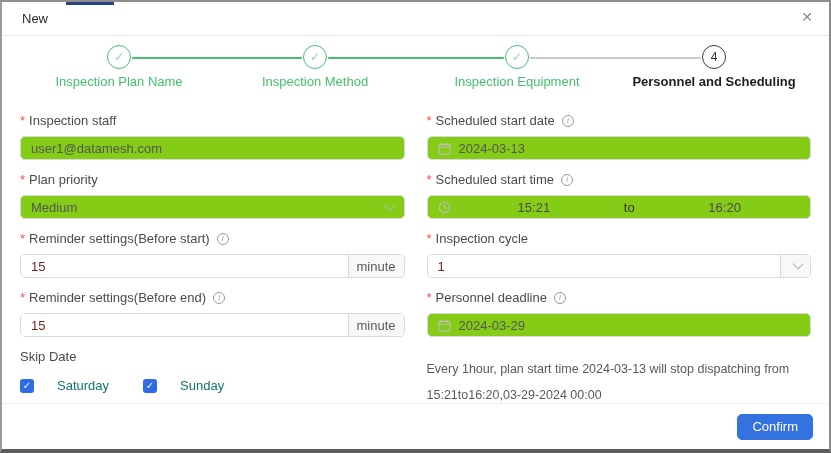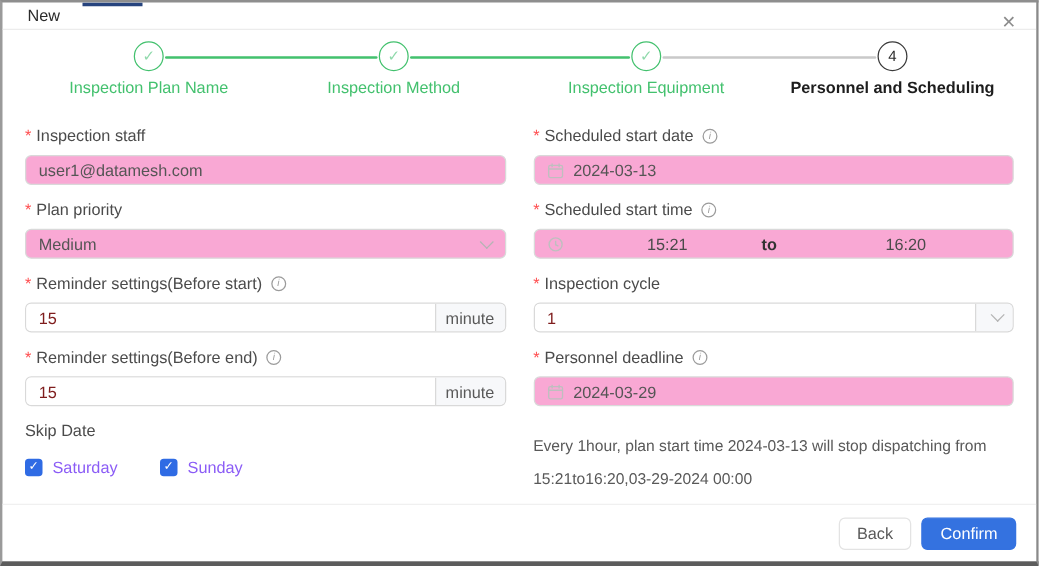--- a/index.html
+++ b/index.html
@@ -6,21 +6,21 @@
   body { background: #fff; font-family: "Liberation Sans", sans-serif; }
   .screen {
     position: relative; width: 831px; height: 453px; background: #fff;
     border-top: 2px solid #8e8e8e; border-left: 2px solid #9a9a9a; border-right: 2px solid #8a8a8a;
     border-bottom: 4px solid #5c5c5c; overflow: hidden;
   }
   .top-sliver { position: absolute; top: 0; left: 64px; width: 48px; height: 3px; background: #27447e; }
 
   
   .modal-header {
-    position: relative; height: 22px; display: flex; align-items: center;
+    position: relative; height: 34px; display: flex; align-items: center;
     padding: 0 20px; border-bottom: 1px solid #ececec; font-size: 13px; color: #2b2b2b;
   }
   .close { position: absolute; right: 16px; top: 8px; font-size: 14px; color: #8c8c8c; cursor: pointer; line-height: 1; }
 
   
   .steps { position: relative; height: 62px; }
   .sline { position: absolute; top: 21px; height: 2px; border-radius: 1px; }
   .sline.green { background: var(--step_green, #43c16e); }
   .sline.gray  { background: #c9c9c9; }
   .scircle {
@@ -39,48 +39,48 @@
   .field { margin-bottom: 12px; }
   .flabel { display: flex; align-items: center; font-size: 13px; color: #4b4b4b; margin-bottom: 8px; }
   .req { color: var(--danger_red, #ff4d4f); margin-right: 4px; font-size: 13px; }
   .info {
     display: inline-flex; align-items: center; justify-content: center;
     width: 12px; height: 12px; border: 1px solid #9b9b9b; border-radius: 50%;
     color: #9b9b9b; font-size: 8px; font-style: italic; margin-left: 7px; line-height: 1;
   }
   .ctrl {
     width: 100%; height: 24px; border: 1px solid #d9d9d9; border-radius: 5px;
-    font-size: 13px; color: #555; padding: 0 10px; background: #f9a8d4;
+    font-size: 13px; color: #555; padding: 0 10px; background: #84cc16;
     display: flex; align-items: center; outline: none;
   }
   input.ctrl { display: block; line-height: 22px; font-family: "Liberation Sans", sans-serif; }
   .select { justify-content: space-between; cursor: pointer; }
   .chev {
     width: 8px; height: 8px; border-right: 1.6px solid #b4b4b4; border-bottom: 1.6px solid #b4b4b4;
     transform: rotate(45deg) translateY(-2px); margin-right: 2px;
   }
   .group { display: flex; width: 100%; height: 24px; border: 1px solid #d9d9d9; border-radius: 5px; overflow: hidden; background: #fff; }
   .ginput { flex: 1; border: none; outline: none; font-size: 13px; color: #7f1d1d; padding: 0 10px; min-width: 0; font-family: "Liberation Sans", sans-serif; }
   .gaddon {
     display: flex; align-items: center; justify-content: center;
     border-left: 1px solid #d9d9d9; background: #f7f8fa; color: #595959; font-size: 13px; width: 56px;
   }
   .gaddon.sel { width: 30px; cursor: pointer; }
   .gaddon.sel .chev { margin: 0; transform: rotate(45deg) translateY(-3px); }
   .icn { flex: 0 0 auto; margin-right: 8px; display: inline-flex; }
   .timectrl { padding: 0 10px; }
   .tpart { flex: 1; text-align: center; color: #4a4a4a; }
-  .tsep { width: 40px; text-align: left; color: #333; font-weight: bold; }
+  .tsep { width: 40px; text-align: center; color: #333; }
   .cbrow { display: flex; gap: 34px; margin-top: 14px; }
   .cbitem { display: inline-flex; align-items: center; cursor: pointer; }
   .cbbox {
     width: 14px; height: 14px; background: var(--checkbox_blue, #2f6be4); border-radius: 3px;
     color: #fff; font-size: 10px; display: inline-flex; align-items: center; justify-content: center; line-height: 1;
   }
-  .cblabel { color: #8b5cf6; font-size: 13px; margin-left: 8px; }
+  .cblabel { color: #0f766e; font-size: 13px; margin-left: 23px; }
   .summary { font-size: 12.5px; color: #595959; line-height: 2.05; margin-top: 20px; }
 
   
   .footer {
     position: absolute; left: 0; right: 0; bottom: 0; height: 46px;
     border-top: 1px solid #f0f0f0; display: flex; align-items: center; justify-content: flex-end;
     gap: 8px; padding-right: 16px; background: #fff;
   }
   .btn { height: 26px; padding: 0 14px; border-radius: 5px; font-size: 13px; cursor: pointer; font-family: "Liberation Sans", sans-serif; }
   .btn-back { background: #fff; border: 1px solid #e3e3e3; color: #595959; }
@@ -253,16 +253,15 @@
           </span>
           <span>2024-03-29</span>
         </div>
       </div>
 
       <div class="summary">Every 1hour, plan start time 2024-03-13 will stop dispatching from 15:21to16:20,03-29-2024 00:00</div>
     </div>
   </div>
 
   <div class="footer">
-    <button class="btn btn-back">Back</button>
     <button class="btn btn-confirm">Confirm</button>
   </div>
 </div>
 
 </body></html>

